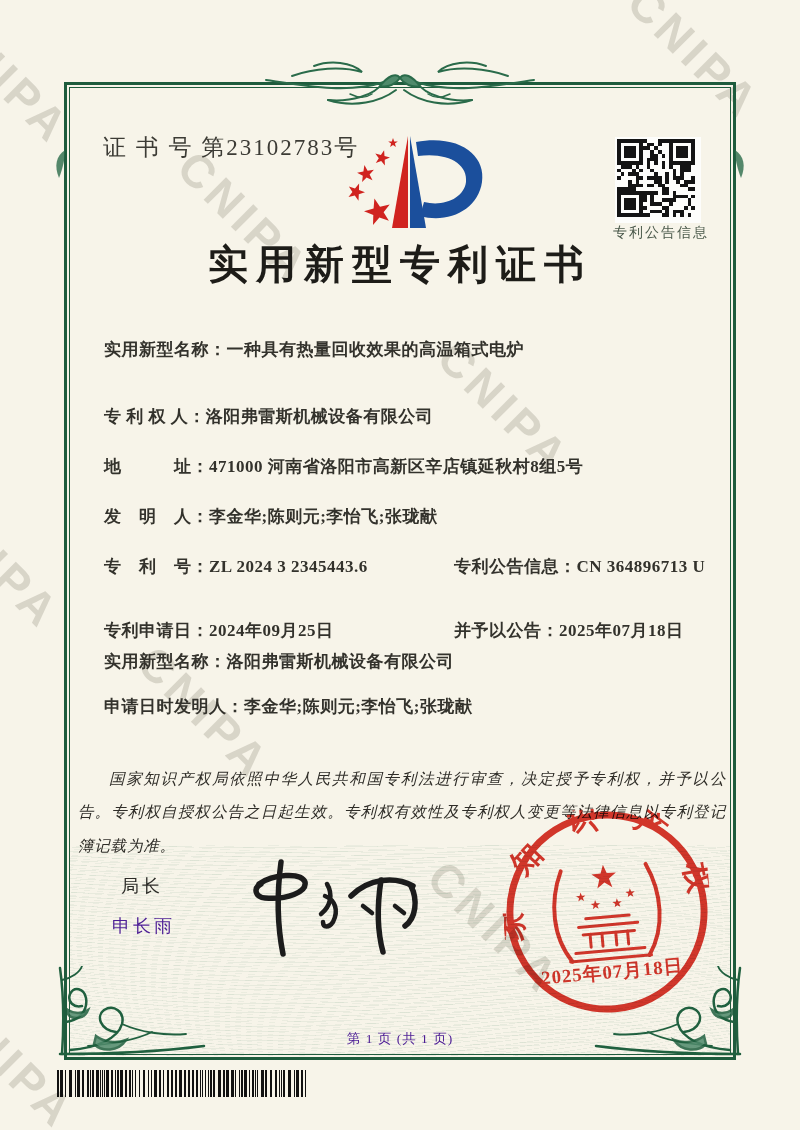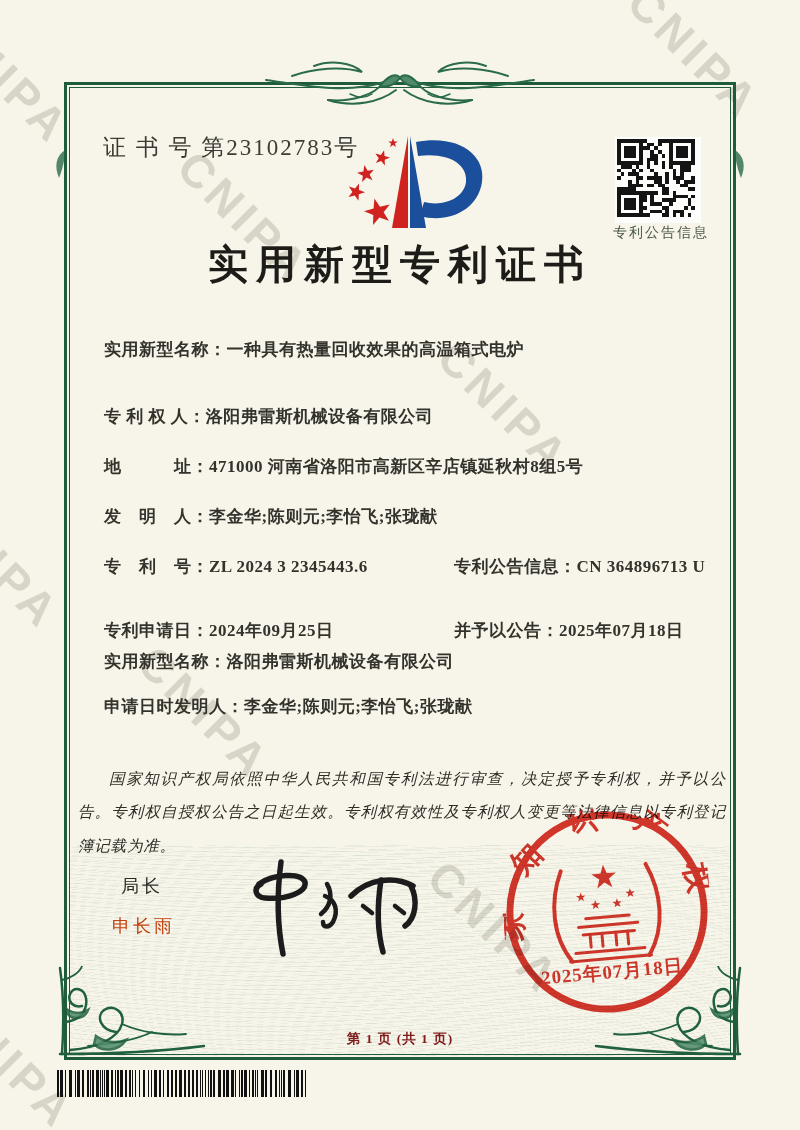--- a/index.html
+++ b/index.html
@@ -33,26 +33,26 @@
   .title{position:absolute;z-index:4;left:0;top:237px;width:800px;text-align:center;
     font-size:40px;font-weight:bold;letter-spacing:8px;color:#1d1c18;}
   #fields{position:absolute;z-index:4;left:104px;top:330px;width:606px;font-size:17px;}
   .frow{position:absolute;left:0;white-space:nowrap;letter-spacing:0.5px;font-weight:bold;}
   .frow .pair2{position:absolute;left:350px;top:0;white-space:nowrap;}
   .legal{position:absolute;z-index:4;left:78px;top:762px;width:648px;font-size:15.5px;
     font-style:italic;line-height:2.15;letter-spacing:0.8px;text-indent:2em;text-align:justify;color:#2f2d28;}
   .sign-title{position:absolute;z-index:4;left:112px;top:874px;font-size:18px;letter-spacing:3px;
     font-family:"Liberation Sans","DejaVu Sans",sans-serif;color:#2c2b27;margin-left:9px;}
   .sign-name{position:absolute;z-index:4;left:112px;top:914px;font-size:18px;letter-spacing:3px;
-    font-family:Liberation Mono, monospace;color:#c2410c;}
+    font-family:Liberation Mono, monospace;color:#4c1d95;}
   #signature{position:absolute;z-index:4;left:215px;top:850px;width:235px;height:112px;}
   #seal{position:absolute;z-index:5;left:503px;top:808px;width:208px;height:208px;
     transform:rotate(-5deg);opacity:0.93;mix-blend-mode:multiply;}
   .footer{position:absolute;z-index:4;left:0;top:1030px;width:800px;text-align:center;
-    font-size:13.5px;letter-spacing:1px;color:#7f1d1d;font-weight:bold;}
+    font-size:13.5px;letter-spacing:1px;color:#4c1d95;}
   #barcode{position:absolute;z-index:4;left:57px;top:1070px;width:255px;height:27px;}
 </style>
 </head>
 <body>
 
 <div id="certificate">
 
   <div class="wm" style="left:-35px;top:0px">CNIPA</div>
   <div class="wm" style="left:205px;top:140px">CNIPA</div>
   <div class="wm" style="left:655px;top:-25px">CNIPA</div>

